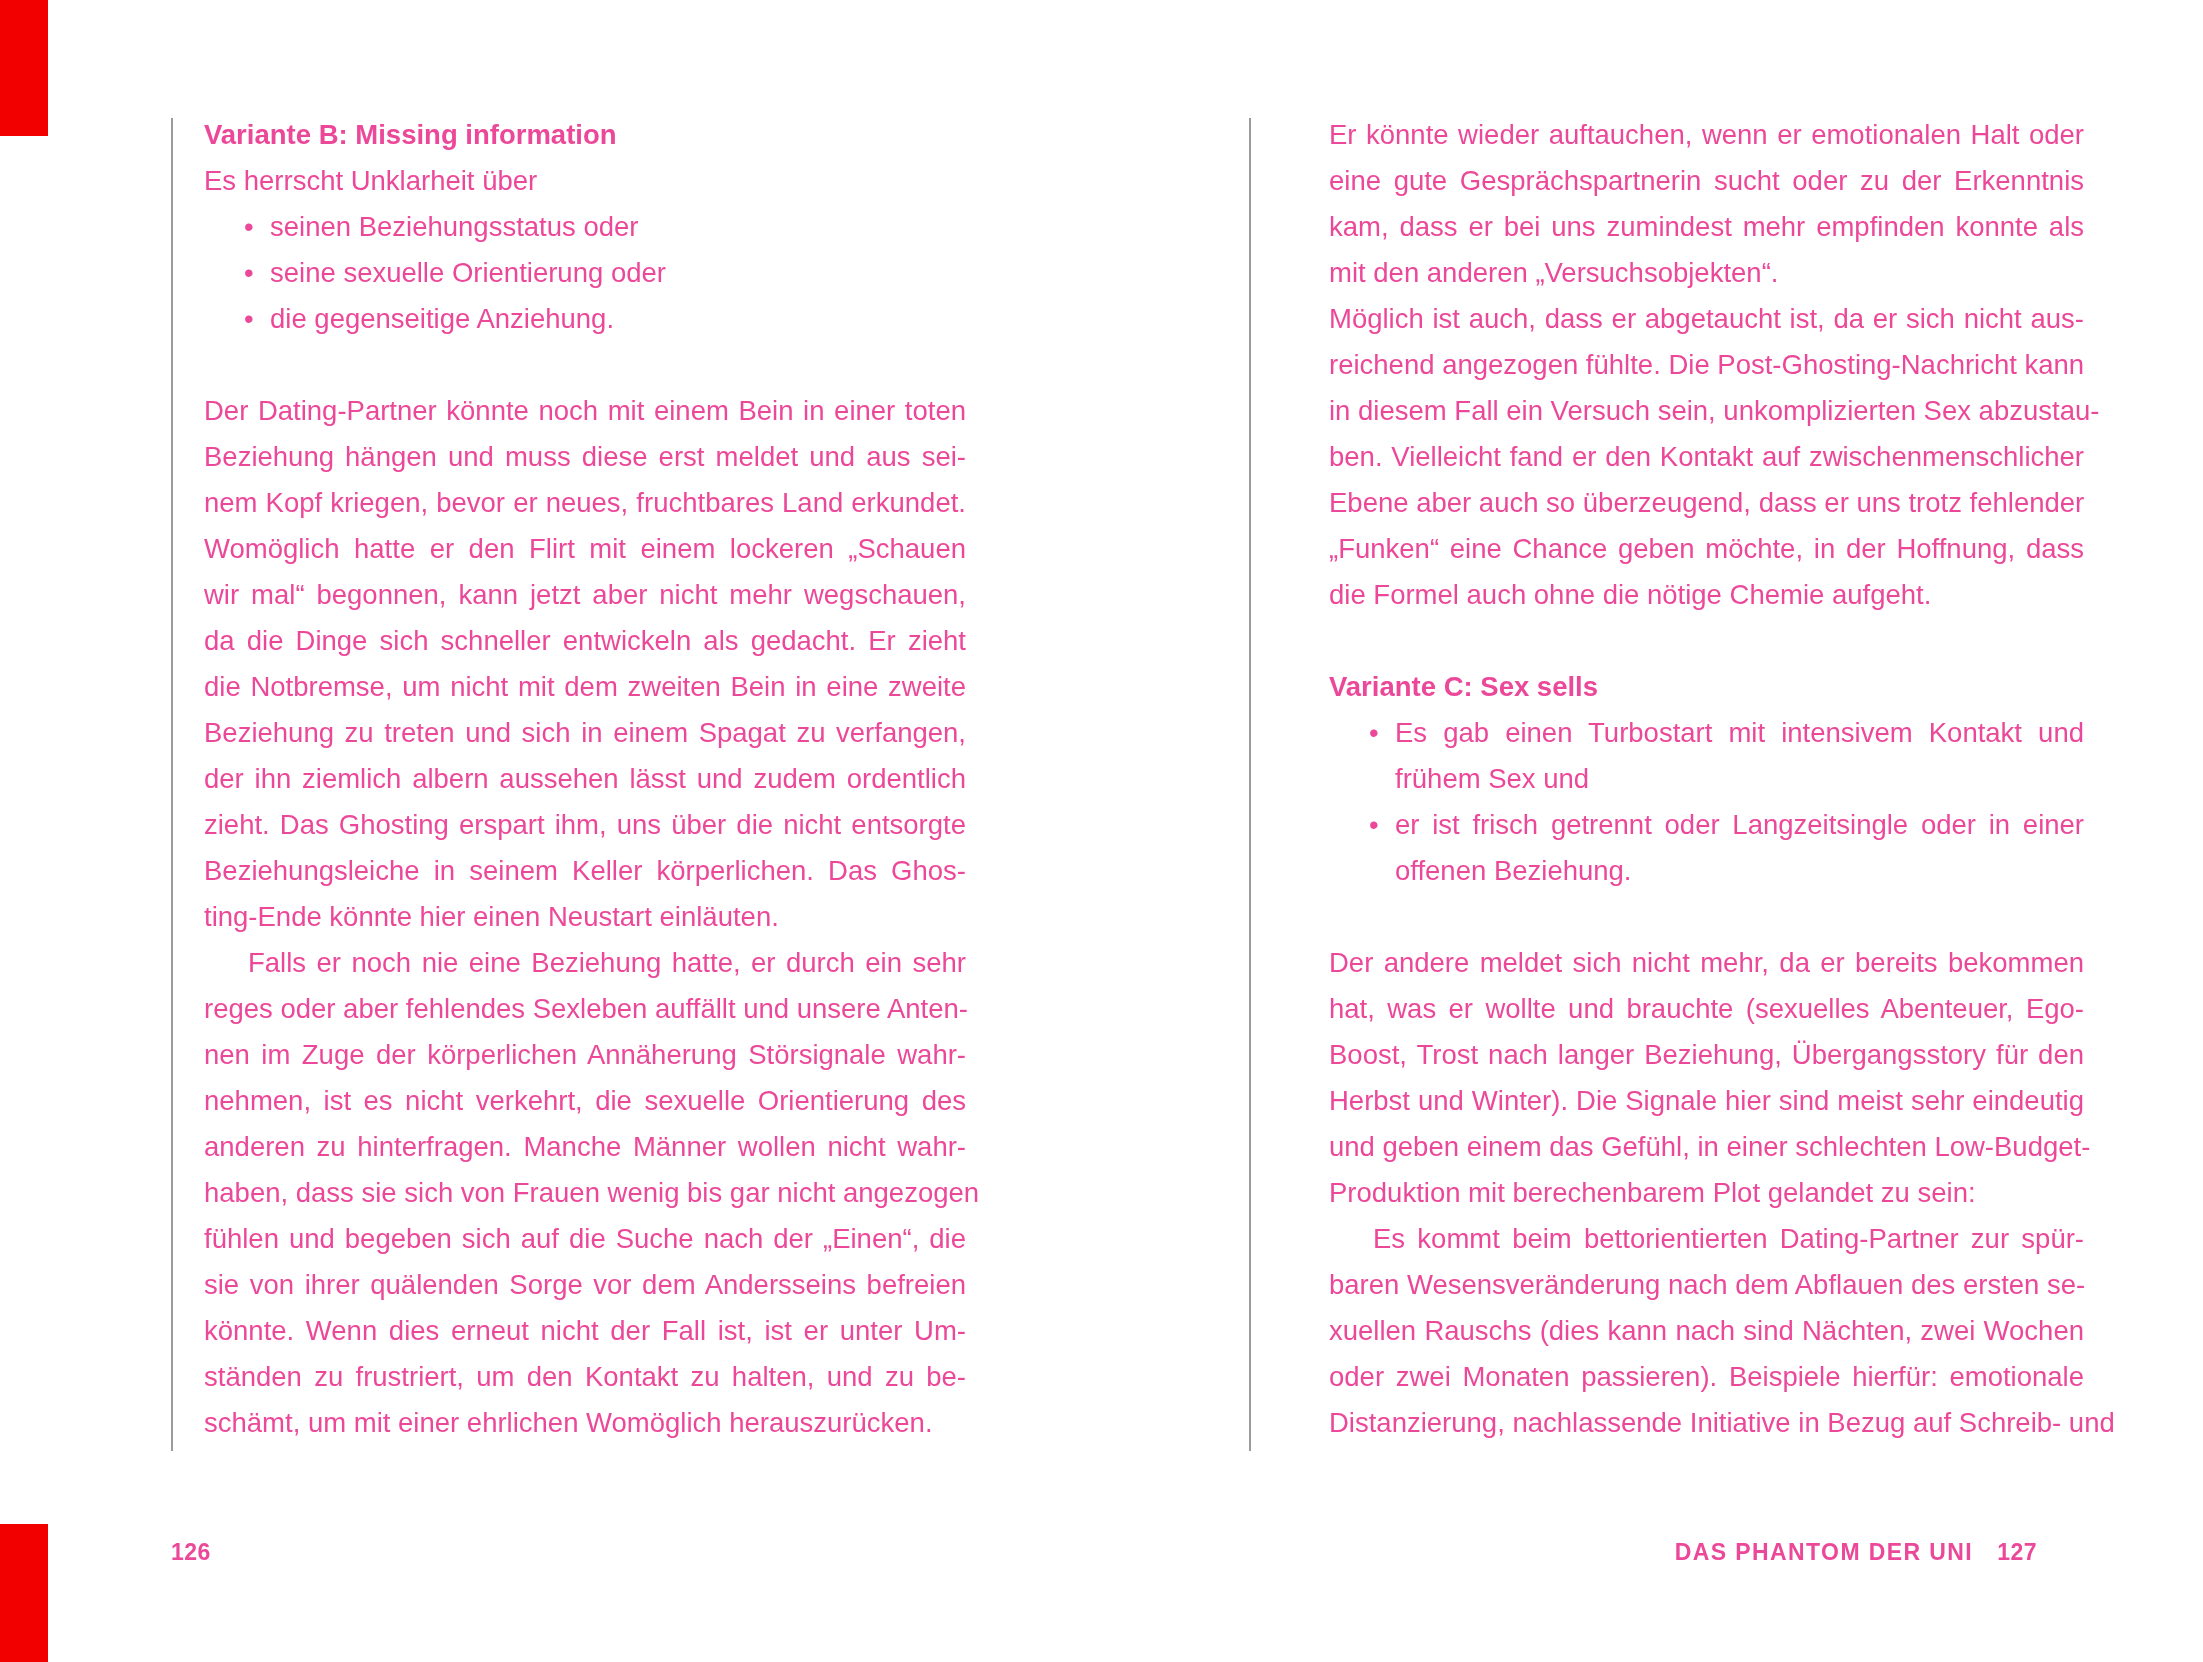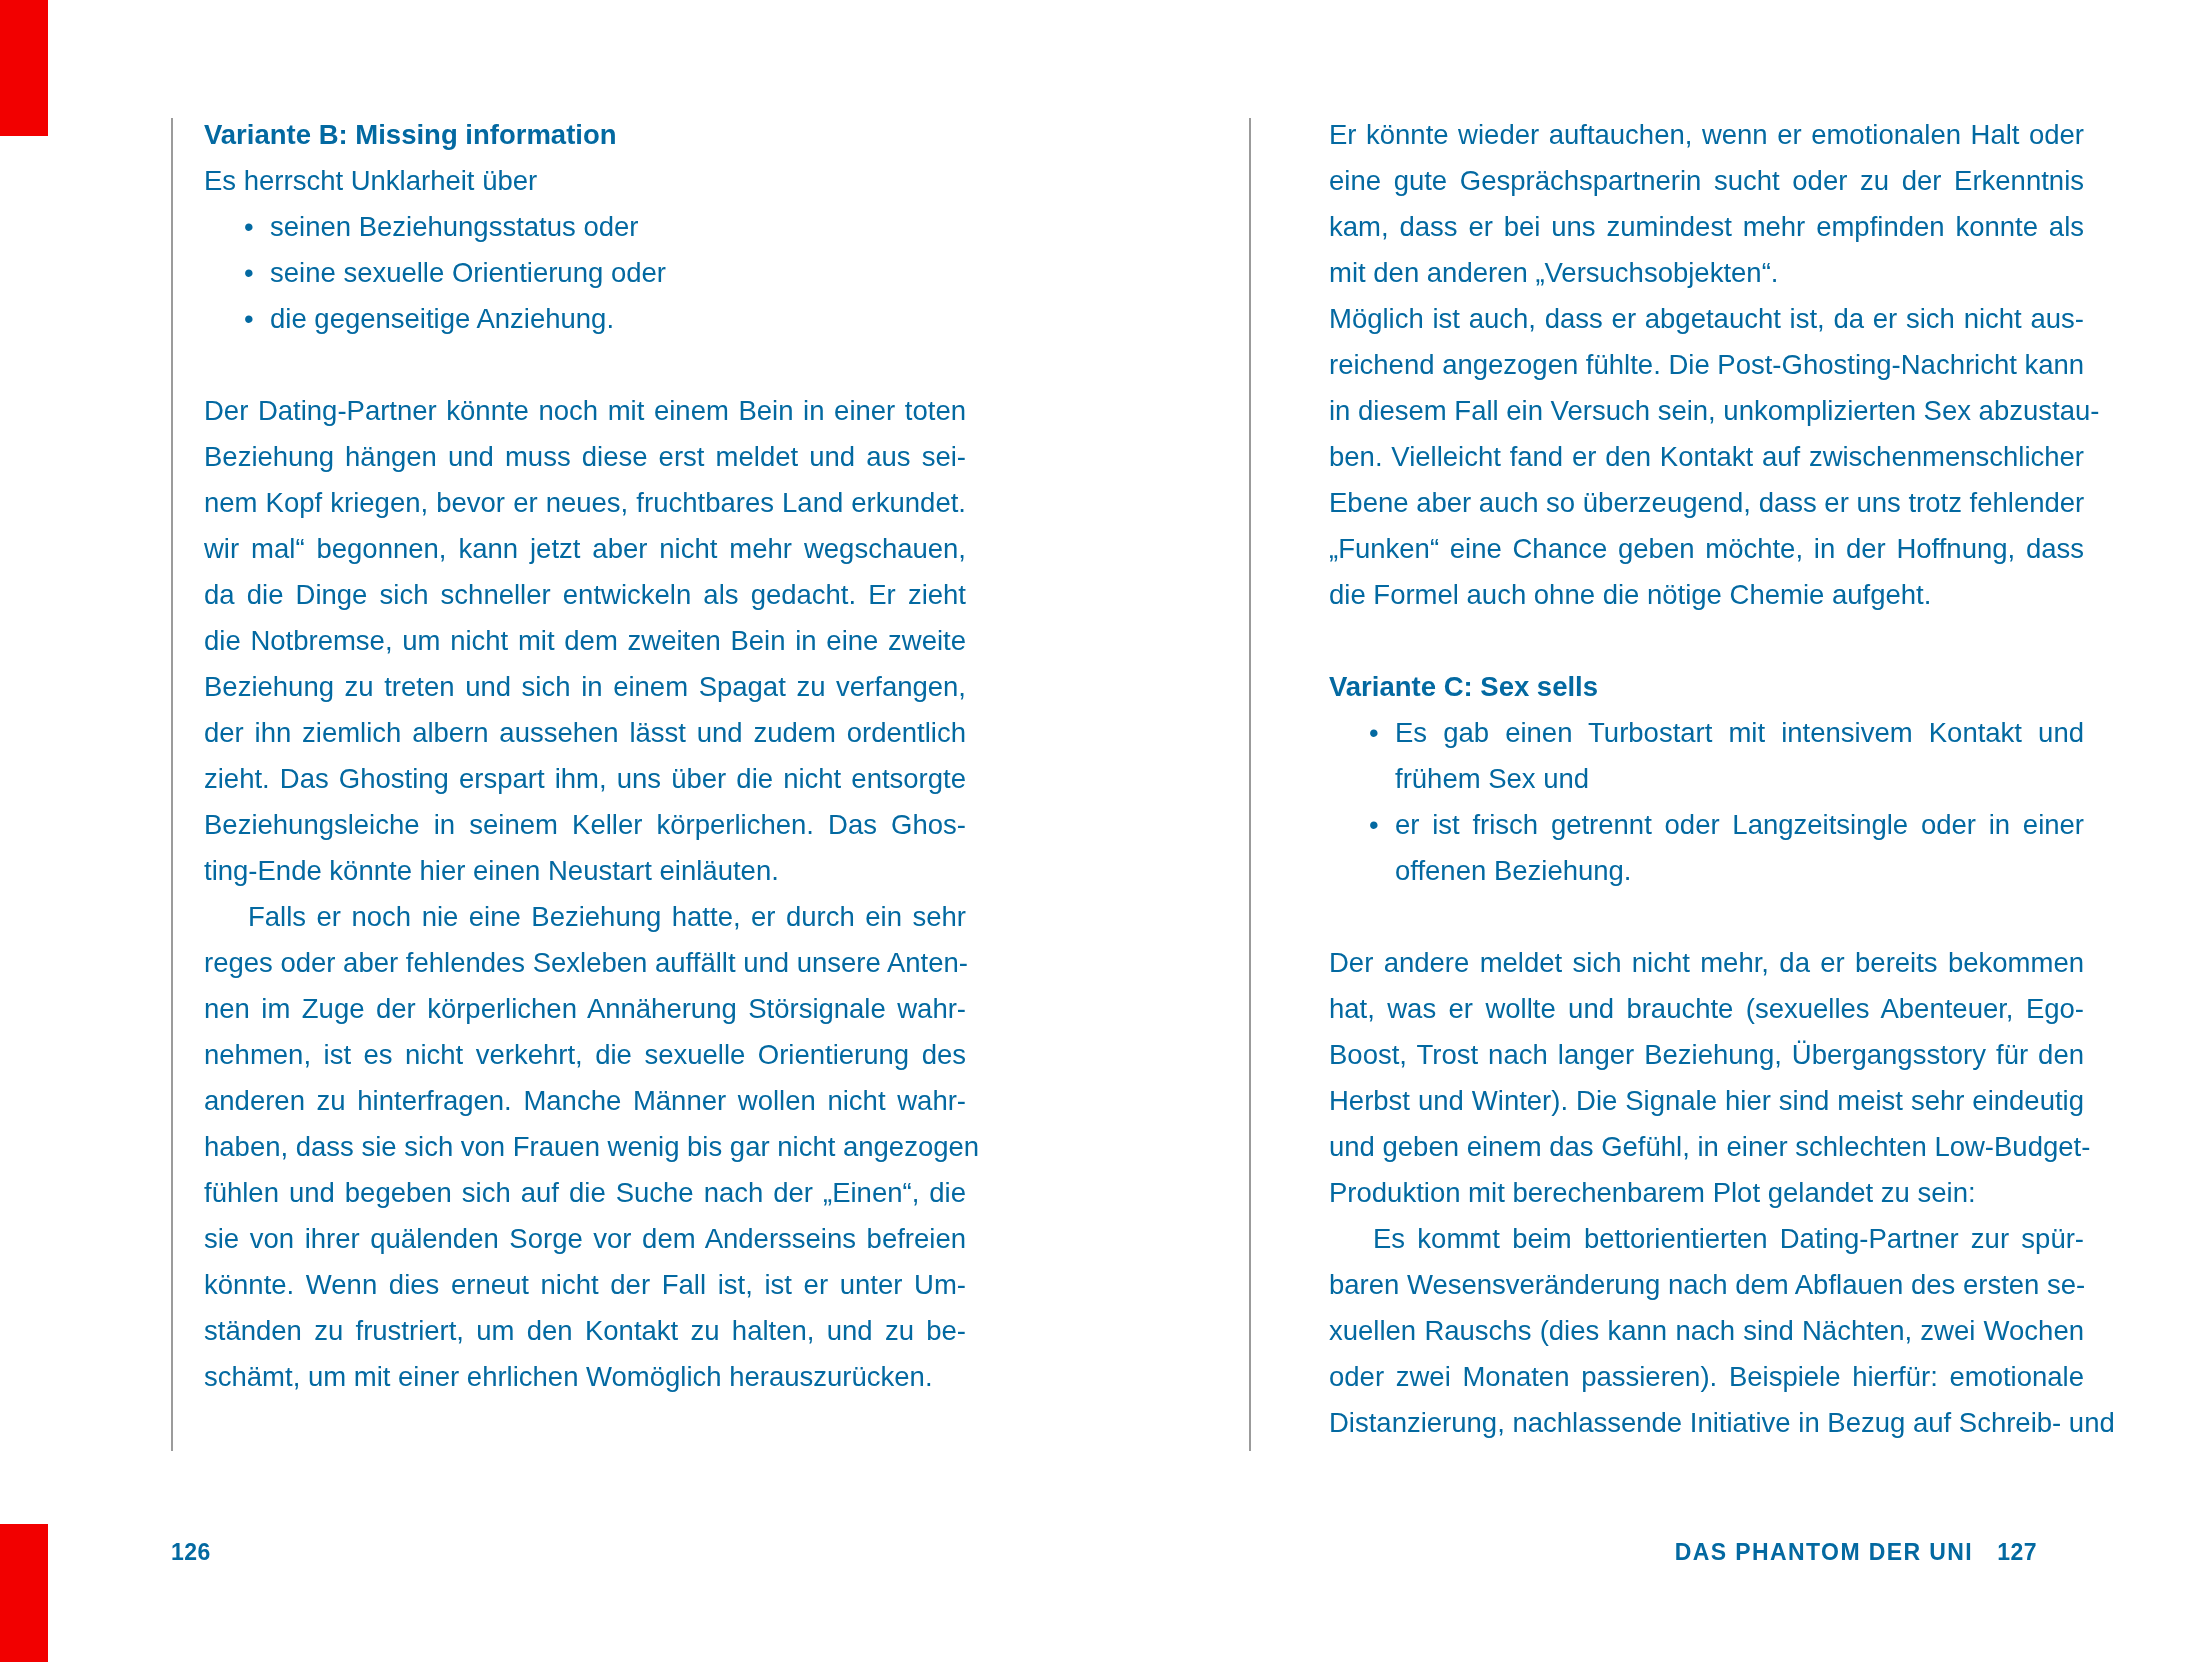--- a/index.html
+++ b/index.html
@@ -2,21 +2,21 @@
 <html style="font-size:14.7px"><head>
 <meta charset="utf-8">
 <style>
   html,body{margin:0;padding:0;background:#ffffff;}
   #page{
     position:relative;
     width:2204px;
     height:1662px;
     background:#ffffff;
     font-family:"Liberation Sans","DejaVu Sans",sans-serif;
-    color:#0369a1;
+    color:#ec4899;
     overflow:hidden;
   }
   .red-bar{position:absolute;left:0;width:48px;background:#f20000;}
   #red-top{top:0;height:136px;}
   #red-bottom{bottom:0;height:138px;}
   .rule{position:absolute;top:118px;width:1.8px;height:1333px;background:#9b9b9b;}
   #rule-left{left:171px;}
   #rule-right{left:1249px;}
   .col{position:absolute;top:112px;}
   #col-left{left:204px;width:762px;}
@@ -49,20 +49,21 @@
   <div id="col-left" class="col">
       <div class="tline heading lline">Variante B: Missing information</div>
       <div class="tline lline">Es herrscht Unklarheit über</div>
       <div class="tline bullet lline"><span class="dot">•</span><span>seinen Beziehungsstatus oder</span></div>
       <div class="tline bullet lline"><span class="dot">•</span><span>seine sexuelle Orientierung oder</span></div>
       <div class="tline bullet lline"><span class="dot">•</span><span>die gegenseitige Anziehung.</span></div>
       <div class="spacer"></div>
       <div class="tline jline">Der Dating-Partner könnte noch mit einem Bein in einer toten</div>
       <div class="tline jline">Beziehung hängen und muss diese erst meldet und aus sei-</div>
       <div class="tline jline">nem Kopf kriegen, bevor er neues, fruchtbares Land erkundet.</div>
+      <div class="tline jline">Womöglich hatte er den Flirt mit einem lockeren „Schauen</div>
       <div class="tline jline">wir mal“ begonnen, kann jetzt aber nicht mehr wegschauen,</div>
       <div class="tline jline">da die Dinge sich schneller entwickeln als gedacht. Er zieht</div>
       <div class="tline jline">die Notbremse, um nicht mit dem zweiten Bein in eine zweite</div>
       <div class="tline jline">Beziehung zu treten und sich in einem Spagat zu verfangen,</div>
       <div class="tline jline">der ihn ziemlich albern aussehen lässt und zudem ordentlich</div>
       <div class="tline jline">zieht. Das Ghosting erspart ihm, uns über die nicht entsorgte</div>
       <div class="tline jline">Beziehungsleiche in seinem Keller körperlichen. Das Ghos-</div>
       <div class="tline lline">ting-Ende könnte hier einen Neustart einläuten.</div>
       <div class="tline jline pindent">Falls er noch nie eine Beziehung hatte, er durch ein sehr</div>
       <div class="tline jline">reges oder aber fehlendes Sexleben auffällt und unsere Anten-</div>

